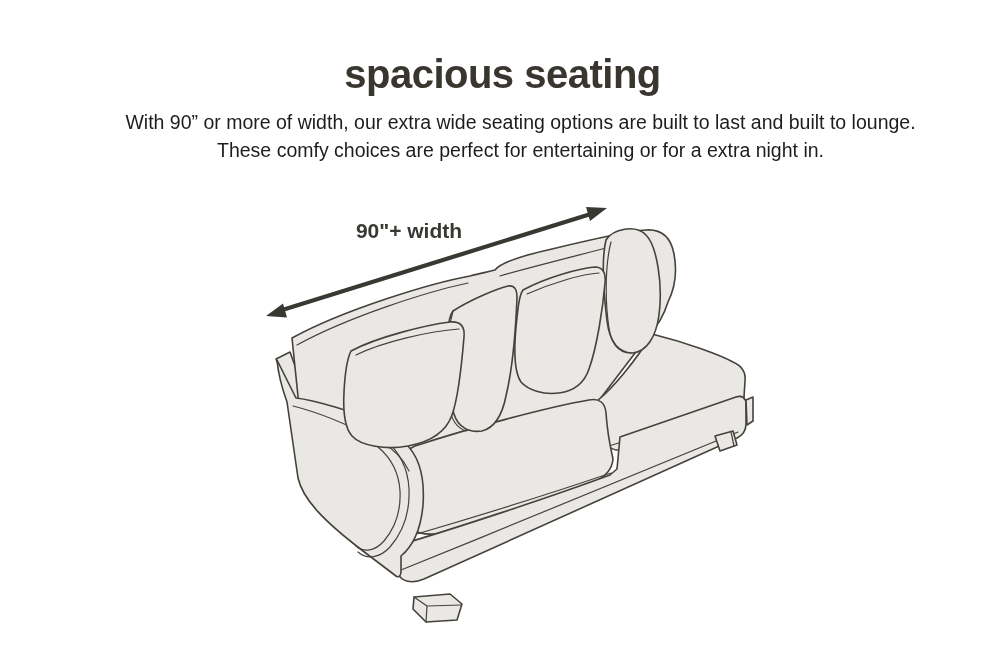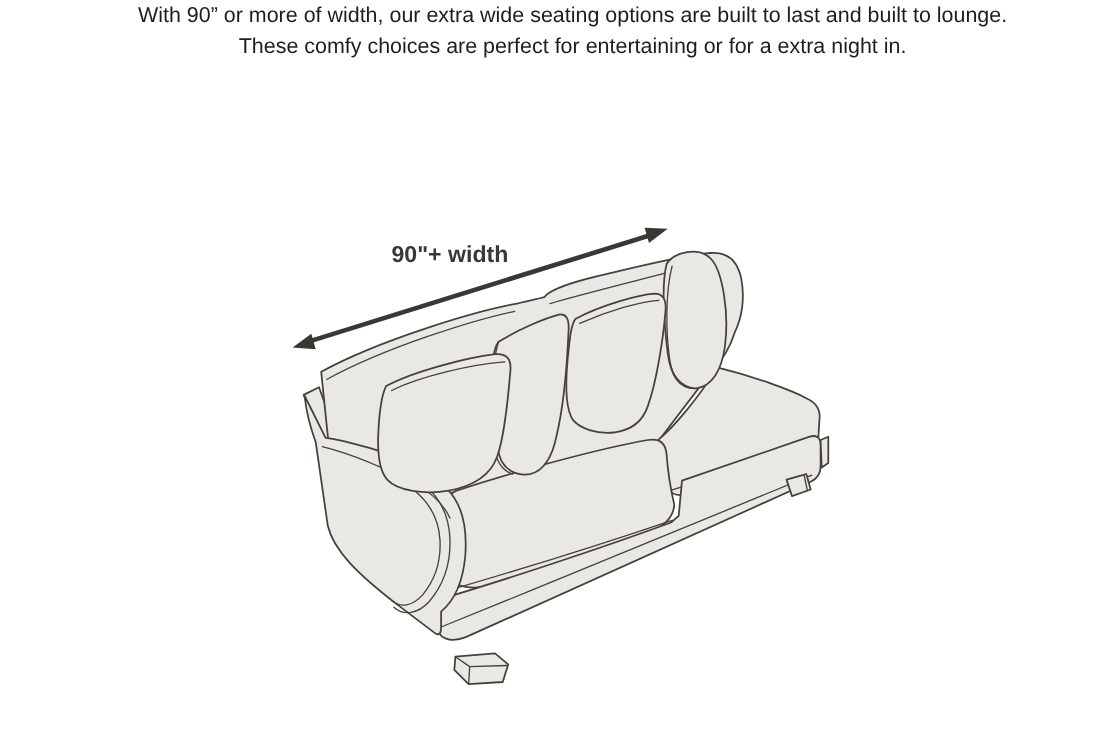--- a/index.html
+++ b/index.html
@@ -9,21 +9,21 @@
     font-family:"Liberation Sans","DejaVu Sans",sans-serif;
   }
   .header{position:absolute;top:0;left:0;width:1005px;text-align:center;}
   .title{
     margin:52px 0 0 0;
     font-size:40px;font-weight:700;letter-spacing:-0.5px;
     color:var(--title-color,#39362f);
     line-height:44px;
   }
   .description{
-    margin:0 auto 0 auto;
+    margin:12px auto 0 auto;
     font-size:19.5px;line-height:28px;font-weight:400;
     color:var(--text-color,#1d1d1b);
     padding-left:36px;
   }
   figure.illustration{margin:0;position:absolute;top:0;left:0;width:1005px;height:671px;}
   svg{display:block;}
   .sofa-line{fill:var(--sofa-fill,#e9e8e4);stroke:var(--line-color,#45423b);stroke-width:1.6;stroke-linejoin:round;stroke-linecap:round;}
   .detail-line{fill:none;stroke:var(--line-color,#45423b);stroke-width:1.2;stroke-linejoin:round;stroke-linecap:round;}
   .arrow-stroke{stroke:var(--arrow-color,#3a3833);stroke-width:4.2;fill:none;}
   .arrow-fill{fill:var(--arrow-color,#3a3833);stroke:none;}
@@ -150,17 +150,18 @@
                  C386,450 361,446 352,436
                  C344,427 343,410 344,392
                  C345,372 347,359 351,351 Z"></path>
         <path class="detail-line" d="M356,355 C382,342 430,331 459,329"></path>
       </g>
     </g>
   </svg>
 </figure>
 
 <div class="header">
+  <h1 class="title">spacious seating</h1>
   <p class="description">
     <span>With 90” or more of width, our extra wide seating options are built to last and built to lounge.</span><br>
     <span>These comfy choices are perfect for entertaining or for a extra night in.</span>
   </p>
 </div>
 
 </body></html>

